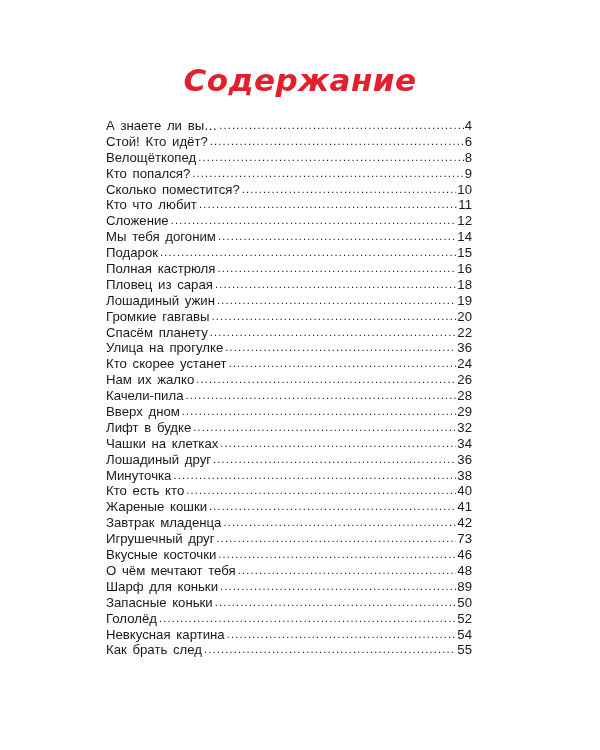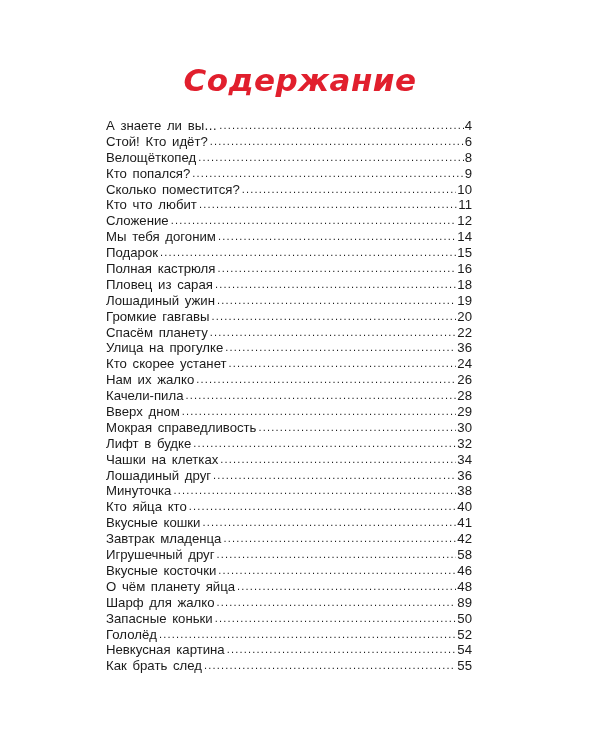--- a/index.html
+++ b/index.html
@@ -123,76 +123,71 @@
         <span class="label">Качели-пила</span>
         <span class="dots"></span>
         <span class="page-num">28</span>
       </div>
       <div class="row">
         <span class="label">Вверх дном</span>
         <span class="dots"></span>
         <span class="page-num">29</span>
       </div>
       <div class="row">
-        <span class="label">Мокрая справедливость</span>
-        <span class="dots"></span>
-        <span class="page-num">30</span>
-      </div>
-      <div class="row">
         <span class="label">Лифт в будке</span>
         <span class="dots"></span>
         <span class="page-num">32</span>
       </div>
       <div class="row">
         <span class="label">Чашки на клетках</span>
         <span class="dots"></span>
         <span class="page-num">34</span>
       </div>
       <div class="row">
         <span class="label">Лошадиный друг</span>
         <span class="dots"></span>
         <span class="page-num">36</span>
       </div>
       <div class="row">
         <span class="label">Минуточка</span>
         <span class="dots"></span>
         <span class="page-num">38</span>
       </div>
       <div class="row">
-        <span class="label">Кто яйца кто</span>
+        <span class="label">Кто есть кто</span>
         <span class="dots"></span>
         <span class="page-num">40</span>
       </div>
       <div class="row">
-        <span class="label">Вкусные кошки</span>
+        <span class="label">Жареные кошки</span>
         <span class="dots"></span>
         <span class="page-num">41</span>
       </div>
       <div class="row">
         <span class="label">Завтрак младенца</span>
         <span class="dots"></span>
         <span class="page-num">42</span>
       </div>
       <div class="row">
         <span class="label">Игрушечный друг</span>
         <span class="dots"></span>
-        <span class="page-num">58</span>
+        <span class="page-num">73</span>
       </div>
       <div class="row">
         <span class="label">Вкусные косточки</span>
         <span class="dots"></span>
         <span class="page-num">46</span>
       </div>
       <div class="row">
-        <span class="label">О чём планету яйца</span>
+        <span class="label">О чём мечтают тебя</span>
         <span class="dots"></span>
         <span class="page-num">48</span>
       </div>
       <div class="row">
-        <span class="label">Шарф для жалко</span>
+        <span class="label">Шарф для коньки</span>
         <span class="dots"></span>
         <span class="page-num">89</span>
       </div>
       <div class="row">
         <span class="label">Запасные коньки</span>
         <span class="dots"></span>
         <span class="page-num">50</span>
       </div>
       <div class="row">
         <span class="label">Гололёд</span>

